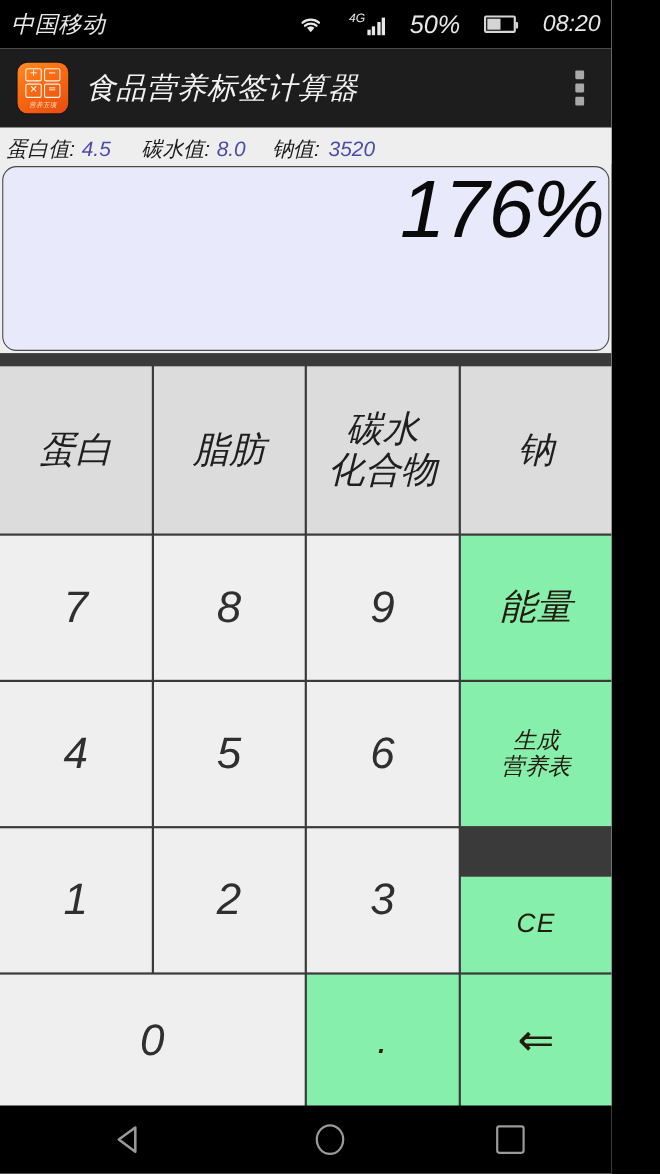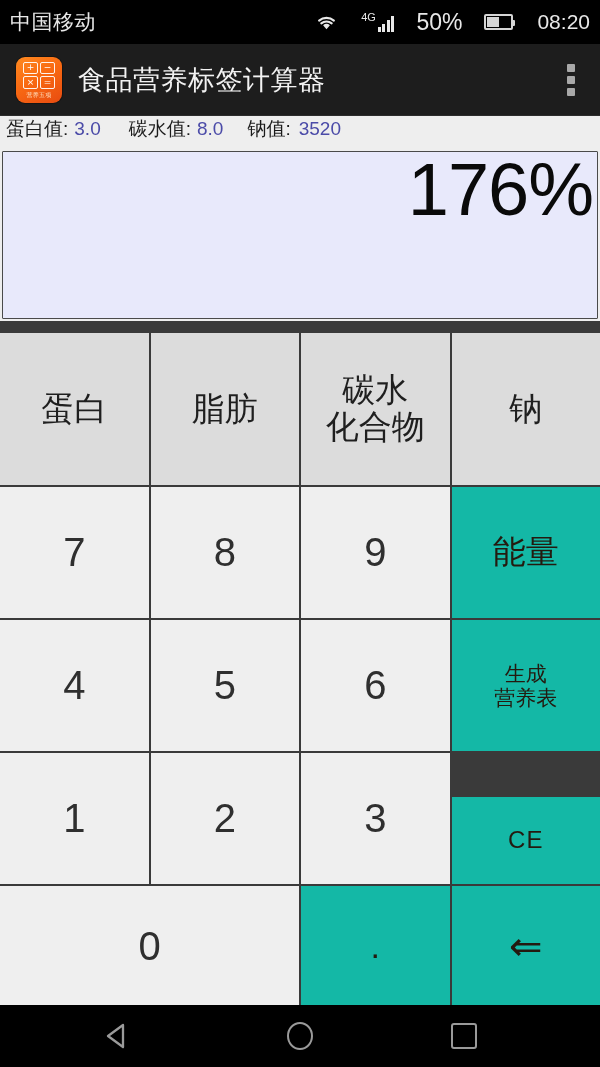--- a/index.html
+++ b/index.html
@@ -5,24 +5,25 @@
   html, body {
     margin: 0;
     padding: 0;
     background: #000;
   }
   body {
     font-family: "Liberation Sans", "DejaVu Sans", sans-serif;
   }
   #screen {
     position: relative;
-    width: 600px;
+    width: 556px;
     height: 1067px;
     overflow: hidden;
     background: #eeeeee;
+    font-style: italic;
   }
 
   
   #status-bar {
     height: 44px;
     background: #000000;
     display: flex;
     align-items: center;
     padding: 0 10px;
     box-sizing: border-box;
@@ -116,21 +117,21 @@
   }
   #overflow-menu i {
     display:block; width:8px; height:8px; background:#a8a8a8; border-radius:1px;
   }
 
   
   #values-row {
     height: 33px;
     background: #eeeeee;
     display: flex;
-    align-items: flex-start;
+    align-items: flex-end;
     padding: 0 6px;
     box-sizing: border-box;
     gap: 0px;
     white-space: nowrap;
   }
   .value-item {
     display: flex;
     align-items: baseline;
     font-size: 19px;
   }
@@ -140,21 +141,21 @@
   .v-gap-2 { margin-left: 28px; }
   .v-gap-3 { margin-left: 24px; }
   .value-item.sodium .num { margin-left: 8px; }
 
   
   #display {
     margin: 2px 2px 0 2px;
     height: 168px;
     background: #e8e9fb;
     border: 1px solid #4a4a4a;
-    border-radius: 1px;
+    border-radius: 13px;
     box-sizing: border-box;
     position: relative;
   }
   #display-value {
     position: absolute;
     right: 4px;
     top: -6px;
     font-size: 74px;
     color: #0a0a0a;
     line-height: 1.2;
@@ -187,21 +188,21 @@
     color: #1f1f1f;
     font-size: 33px;
   }
   .key.digit {
     background: #efefef;
     color: #2f2f2f;
     font-size: 40px;
     font-family: "Liberation Sans", sans-serif;
   }
   .key.action {
-    background: #14b8a6;
+    background: #86efac;
     color: #241a0f;
     font-size: 33px;
   }
   .key.action.small { font-size: 21px; }
   .key.ce { font-size: 24px; letter-spacing: 1px; margin-top: 44px; }
   .key.dot { font-size: 34px; }
   .key.back { font-size: 40px; }
   .key.zero { grid-column: span 2; }
 
   
@@ -282,21 +283,21 @@
     <div id="overflow-menu">
       <i></i>
         <i></i>
         <i></i>
     </div>
   </div>
 
   <div id="values-row">
     <span class="value-item">
       <span class="lbl">蛋白值:</span>
-      <span class="num">3.0</span>
+      <span class="num">4.5</span>
     </span>
     <span class="value-item v-gap-2">
       <span class="lbl">碳水值:</span>
       <span class="num">8.0</span>
     </span>
     <span class="value-item sodium v-gap-3">
       <span class="lbl">钠值:</span>
       <span class="num">3520</span>
     </span>
   </div>

